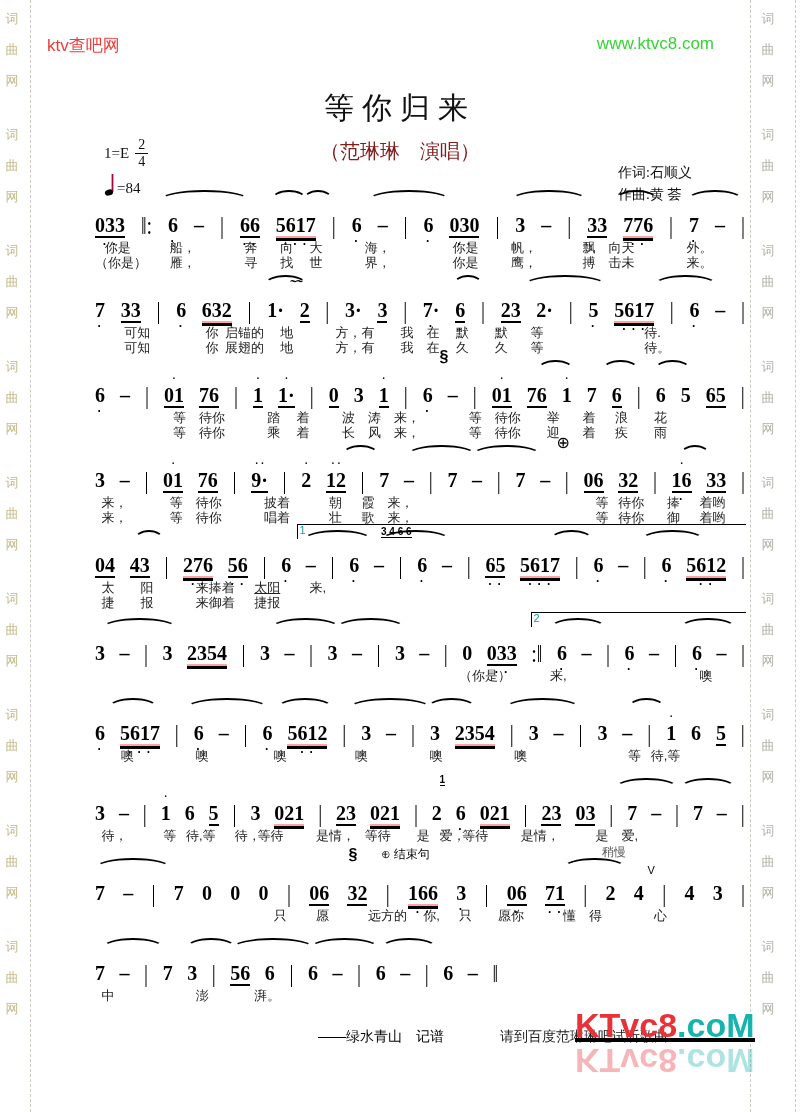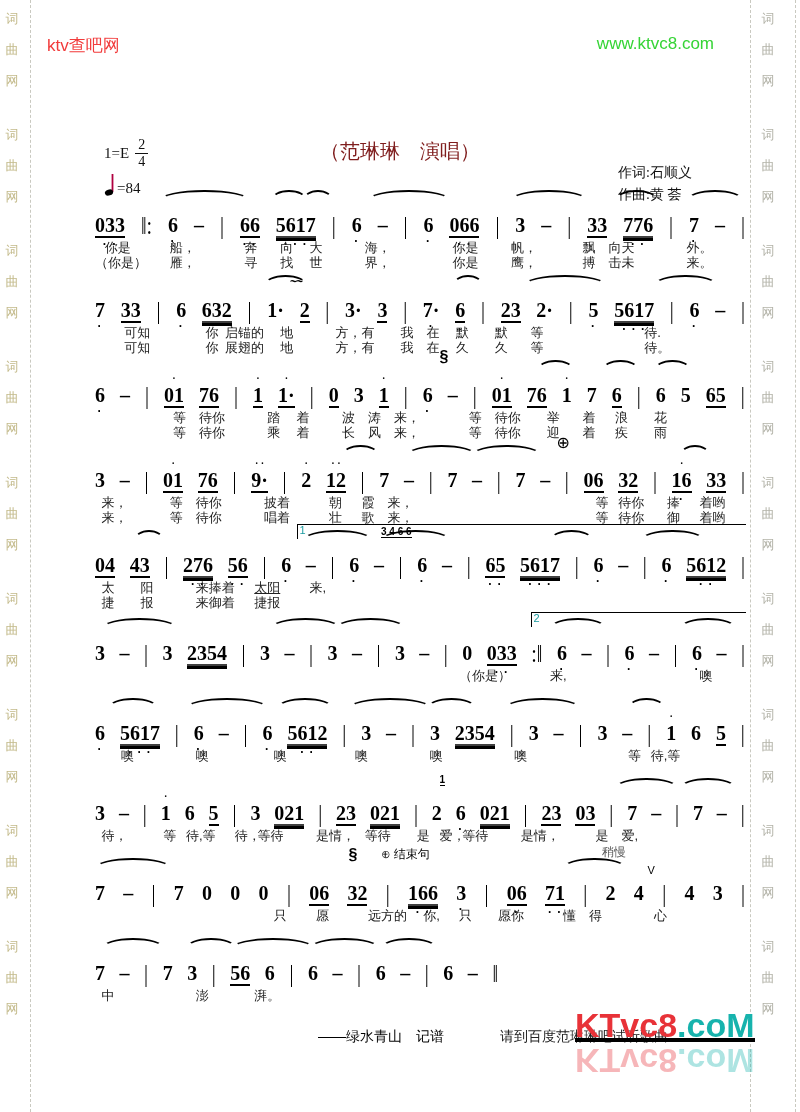--- a/index.html
+++ b/index.html
@@ -32,21 +32,21 @@
   
   #score{position:absolute;left:95px;top:192px;width:650px;z-index:2;}
   .line{position:absolute;left:0;width:100%;height:84px;}
   .notes{position:relative;display:flex;justify-content:space-between;align-items:flex-start;
          margin-top:12px;}
   .tok{display:inline-flex;flex-direction:column;align-items:center;line-height:1;}
   .tok .ab{height:11px;font-size:10px;font-weight:700;font-family:"Liberation Serif",serif;}
   .tok .mn{font-size:20px;font-weight:700;font-family:"Liberation Serif",serif;color:#000;}
   .tok .bl{height:10px;font-size:12px;font-weight:700;letter-spacing:1px;}
   .mn.u1{border-bottom:2px solid #000;padding-bottom:1px;}
-  .mn.u2{border-bottom:2px solid #404040;box-shadow:0 3px 0 #000;padding-bottom:1px;}
+  .mn.u2{border-bottom:2px solid #fca5a5;box-shadow:0 3px 0 #000;padding-bottom:1px;}
   .tok.bar .mn{font-weight:400;transform:scaleY(1.3);}
   .arc{position:absolute;top:-2px;height:16px;border:2px solid transparent;
        border-top:2px solid #000;border-radius:50%;}
   .vbracket{position:absolute;top:-8px;height:14px;border-top:1px solid #000;
             border-left:1px solid #000;}
   .vbracket .num{position:absolute;left:2px;top:-1px;font-size:11px;color:#1a9aa0;}
   .ann{position:absolute;top:-8px;font-size:13px;color:#000;white-space:nowrap;}
   .ann.segno{font-size:16px;font-weight:700;top:-14px;}
   .ann.coda{font-size:16px;top:-14px;}
   .ann.codatext{font-size:12px;top:-14px;}
@@ -130,20 +130,21 @@
       <span>网</span>
       <span>词</span>
       <span>曲</span>
       <span>网</span>
     </div>
   <div class="vdash" style="left:795px;"></div>
 
   <div id="site-left">ktv查吧网</div>
   <div id="site-right">www.ktvc8.com</div>
 
+  <div id="title">等你归来</div>
   <div id="subtitle">（范琳琳　演唱）</div>
 
   <div id="credits">
     <div>作词:石顺义</div>
     <div>作曲:黄  荟</div>
   </div>
 
   <div id="keysig">
     <div class="row1">
       <span>1=E</span>
@@ -226,21 +227,21 @@
             <span class="mn">|</span>
             <span class="bl"></span>
           </span>
           <span class="tok">
             <span class="ab"></span>
             <span class="mn">6</span>
             <span class="bl">·</span>
           </span>
           <span class="tok">
             <span class="ab"></span>
-            <span class="mn u1">066</span>
+            <span class="mn u1">030</span>
             <span class="bl">· ·</span>
           </span>
           <span class="tok bar">
             <span class="ab"></span>
             <span class="mn">|</span>
             <span class="bl"></span>
           </span>
           <span class="tok">
             <span class="ab"></span>
             <span class="mn">3</span>

